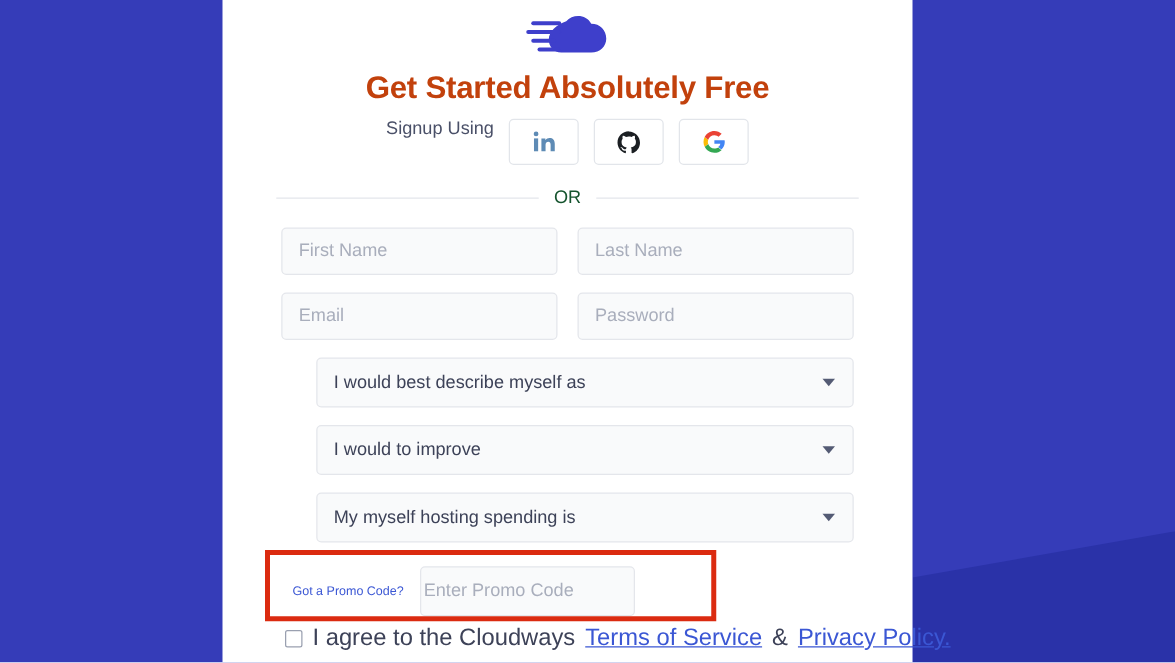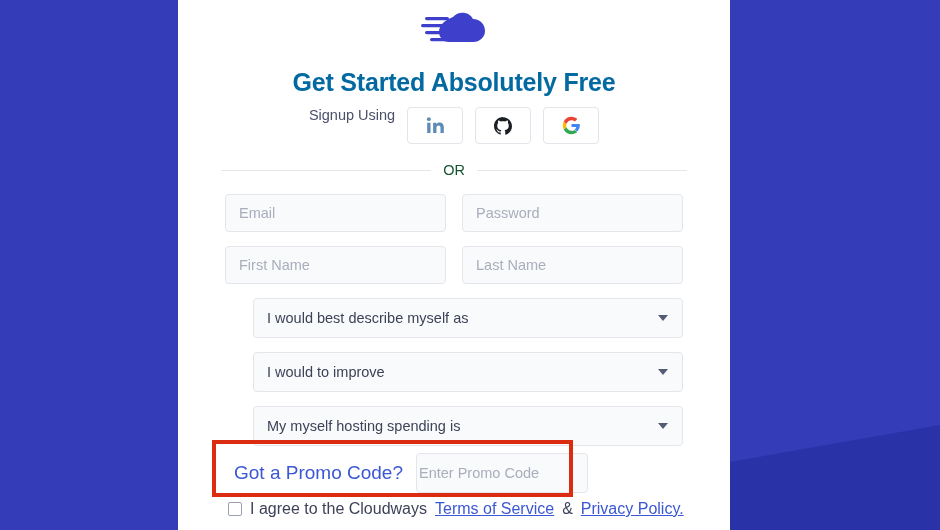--- a/index.html
+++ b/index.html
@@ -51,23 +51,23 @@
     height: 44px;
     display: flex;
     align-items: center;
     justify-content: center;
   }
 
   
   .heading {
     font-size: 25px;
     font-weight: bold;
-    color: #0369a1;
+    color: #c2410c;
     letter-spacing: -0.2px;
-    margin-top: 16px;
+    margin-top: 4px;
     line-height: 32px;
   }
 
   
   .signup-row {
     margin-top: 9px;
     display: flex;
     align-items: flex-start;
     gap: 12px;
   }
@@ -174,21 +174,21 @@
   .promo-row {
     position: absolute;
     left: 234px;
     top: 453px;
     display: flex;
     align-items: center;
     gap: 13px;
     z-index: 3;
   }
   .promo-link {
-    font-size: 19px;
+    font-size: 10px;
     color: #3b57d4;
     cursor: pointer;
     white-space: nowrap;
   }
   .promo-input {
     width: 172px;
     height: 40px;
     background: #f9fafb;
     border: 1px solid #e4e6eb;
     border-radius: 4px;
@@ -202,21 +202,21 @@
 
   
   .terms-row {
     position: absolute;
     left: 228px;
     top: 500px;
     display: flex;
     align-items: center;
     gap: 8px;
     z-index: 3;
-    font-size: 16px;
+    font-size: 19px;
     color: #3d4258;
   }
   .cbox {
     width: 14px;
     height: 14px;
     border: 1px solid #9aa0b0;
     border-radius: 2px;
     background: #fff;
     cursor: pointer;
     flex: none;
@@ -278,27 +278,27 @@
 
     <div class="or-row">
       <div class="or-line"></div>
       <span class="or-text">OR</span>
       <div class="or-line"></div>
     </div>
 
     <div class="form">
 
       <div class="row2">
+        <input class="field" type="text" placeholder="First Name" style="">
+        <input class="field" type="text" placeholder="Last Name" style="">
+      </div>
+
+      <div class="row2">
         <input class="field" type="text" placeholder="Email" style="">
         <input class="field" type="password" placeholder="Password" style="">
-      </div>
-
-      <div class="row2">
-        <input class="field" type="text" placeholder="First Name" style="">
-        <input class="field" type="text" placeholder="Last Name" style="">
       </div>
 
       <div class="select-wrap">
         <div class="select-box">
           <span>I would best describe myself as</span>
         </div>
         <span class="caret"></span>
       </div>
 
       <div class="select-wrap">

